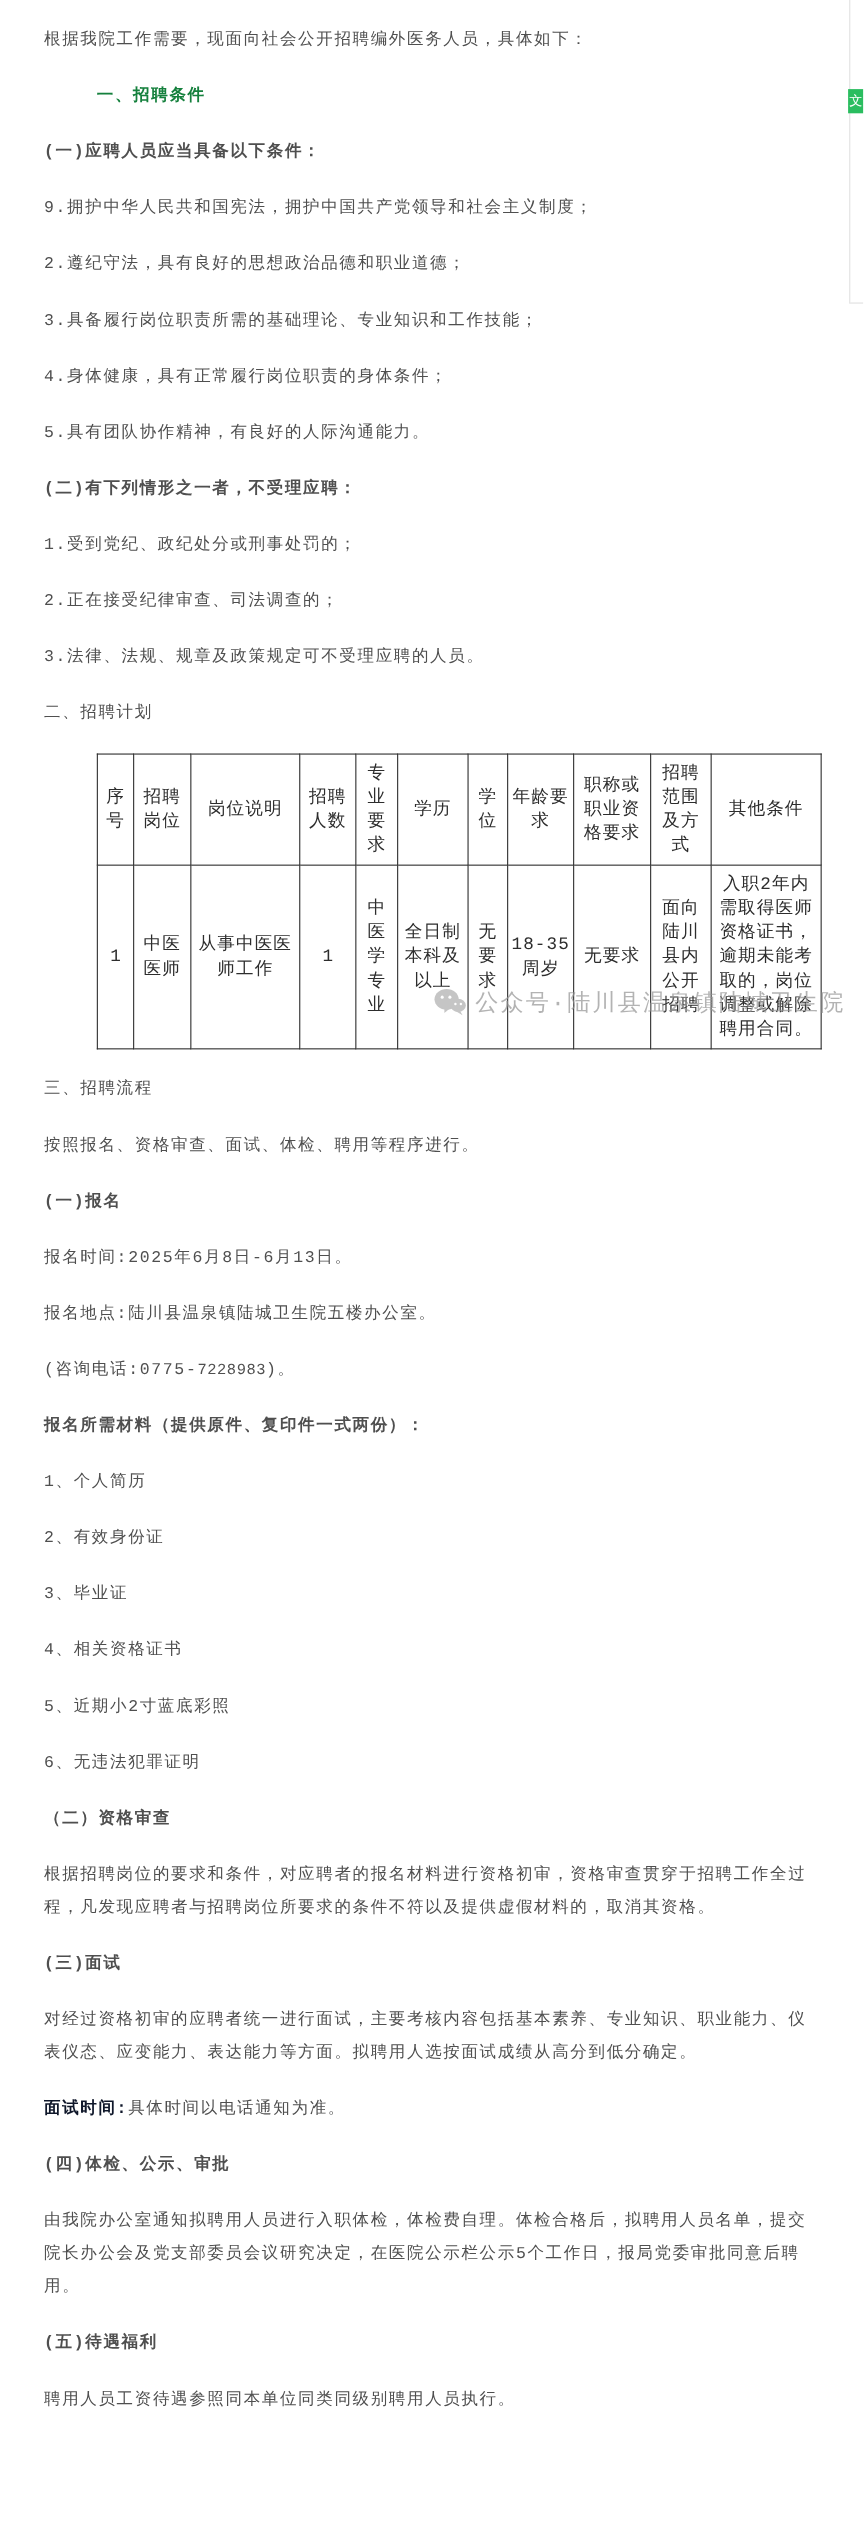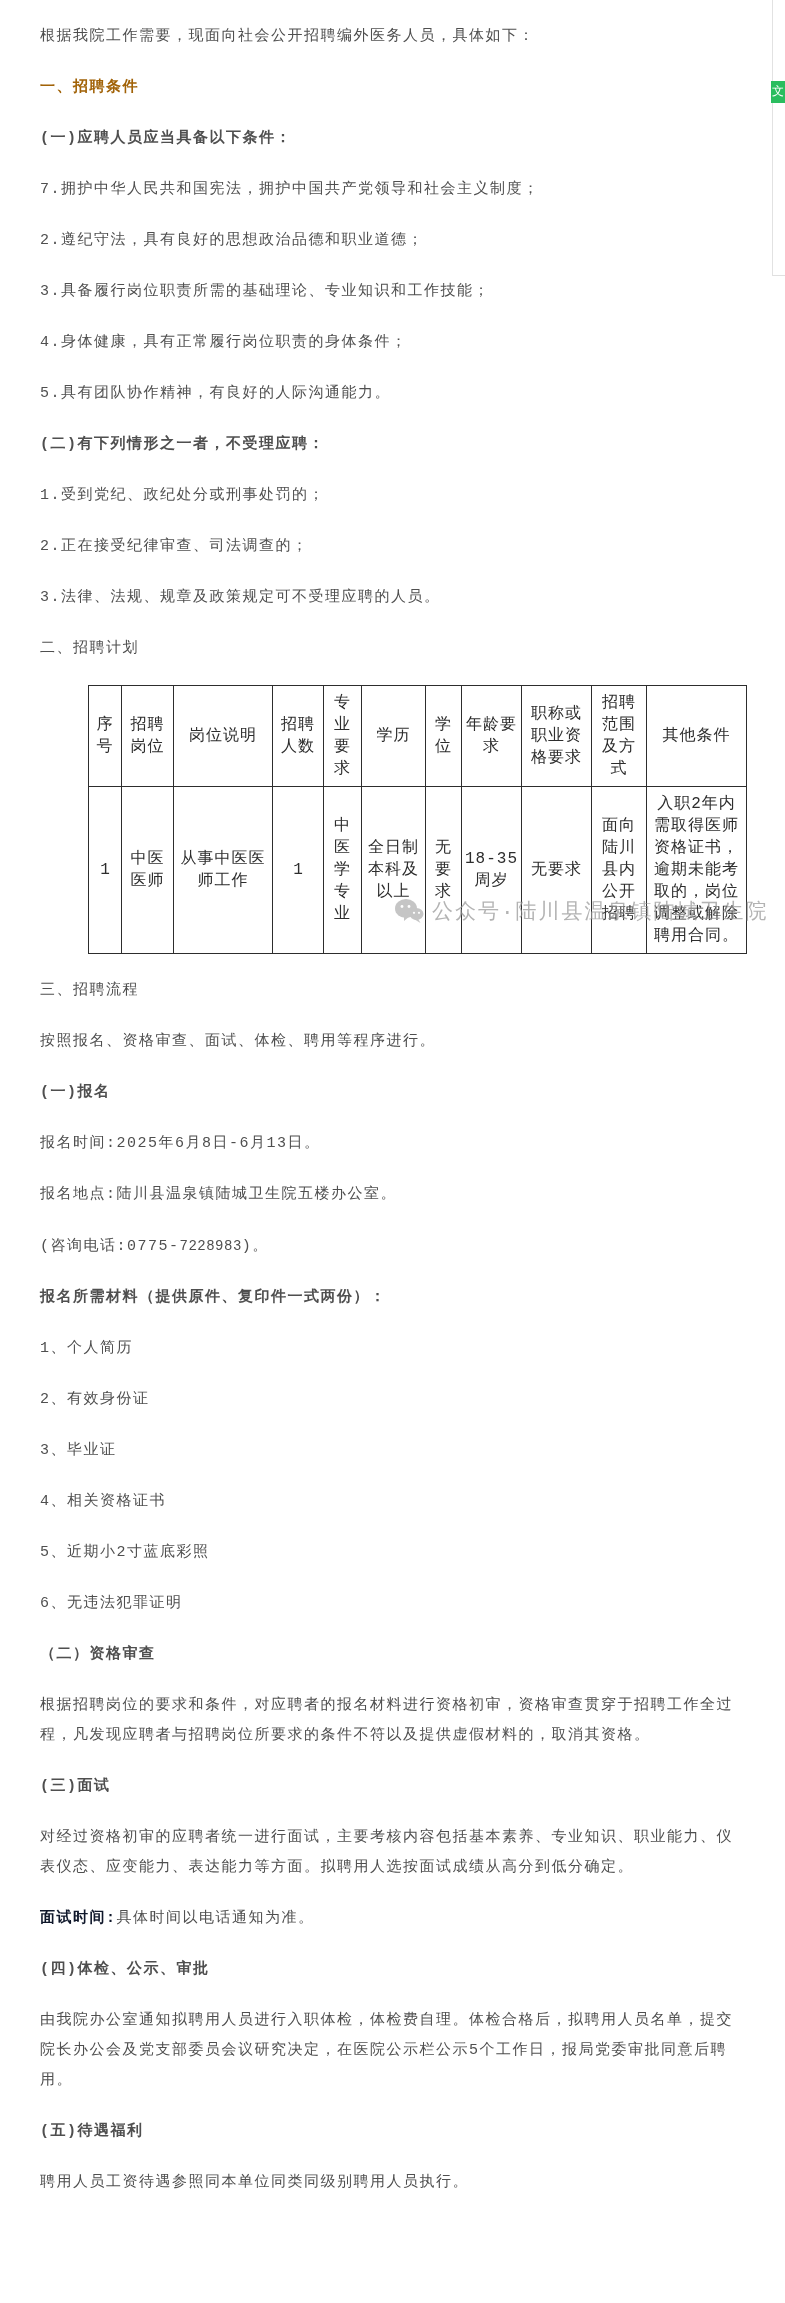--- a/index.html
+++ b/index.html
@@ -17,21 +17,21 @@
     margin:21px 0;
     font-size:15px;
     line-height:30px;
     letter-spacing:1.5px;
     color:#4f4f4f;
     word-break:break-all;
   }
   .content p.first{margin-top:2px;}
 
   .sec-title{font-size:17px;letter-spacing:2.5px;color:#303030;}
-  .sec-title.bold{font-weight:bold;color:#a16207;}
+  .sec-title.bold{font-weight:bold;color:#15803d;margin-left:48px;}
 
   .subhead{font-weight:bold;color:#1f1f1f;letter-spacing:1px;}
 
   .sans-item{color:#383838;letter-spacing:0.3px;}
 
   .lead{font-weight:bold;color:#0f172a;}
 
   .num-big{font-size:14px;letter-spacing:0.5px;}
 
   
@@ -102,21 +102,21 @@
 <body>
 
 <div class="page">
   <div class="content">
 
     <p class="first">根据我院工作需要，现面向社会公开招聘编外医务人员，具体如下：</p>
 
     <p class="sec-title bold">一、招聘条件</p>
 
     <p class="subhead">(一)应聘人员应当具备以下条件：</p>
-    <p class="sans-item">7.拥护中华人民共和国宪法，拥护中国共产党领导和社会主义制度；</p>
+    <p class="sans-item">9.拥护中华人民共和国宪法，拥护中国共产党领导和社会主义制度；</p>
     <p class="sans-item">2.遵纪守法，具有良好的思想政治品德和职业道德；</p>
     <p>3.具备履行岗位职责所需的基础理论、专业知识和工作技能；</p>
     <p>4.身体健康，具有正常履行岗位职责的身体条件；</p>
     <p>5.具有团队协作精神，有良好的人际沟通能力。</p>
 
     <p class="subhead">(二)有下列情形之一者，不受理应聘：</p>
     <p>1.受到党纪、政纪处分或刑事处罚的；</p>
     <p>2.正在接受纪律审查、司法调查的；</p>
     <p>3.法律、法规、规章及政策规定可不受理应聘的人员。</p>
 

